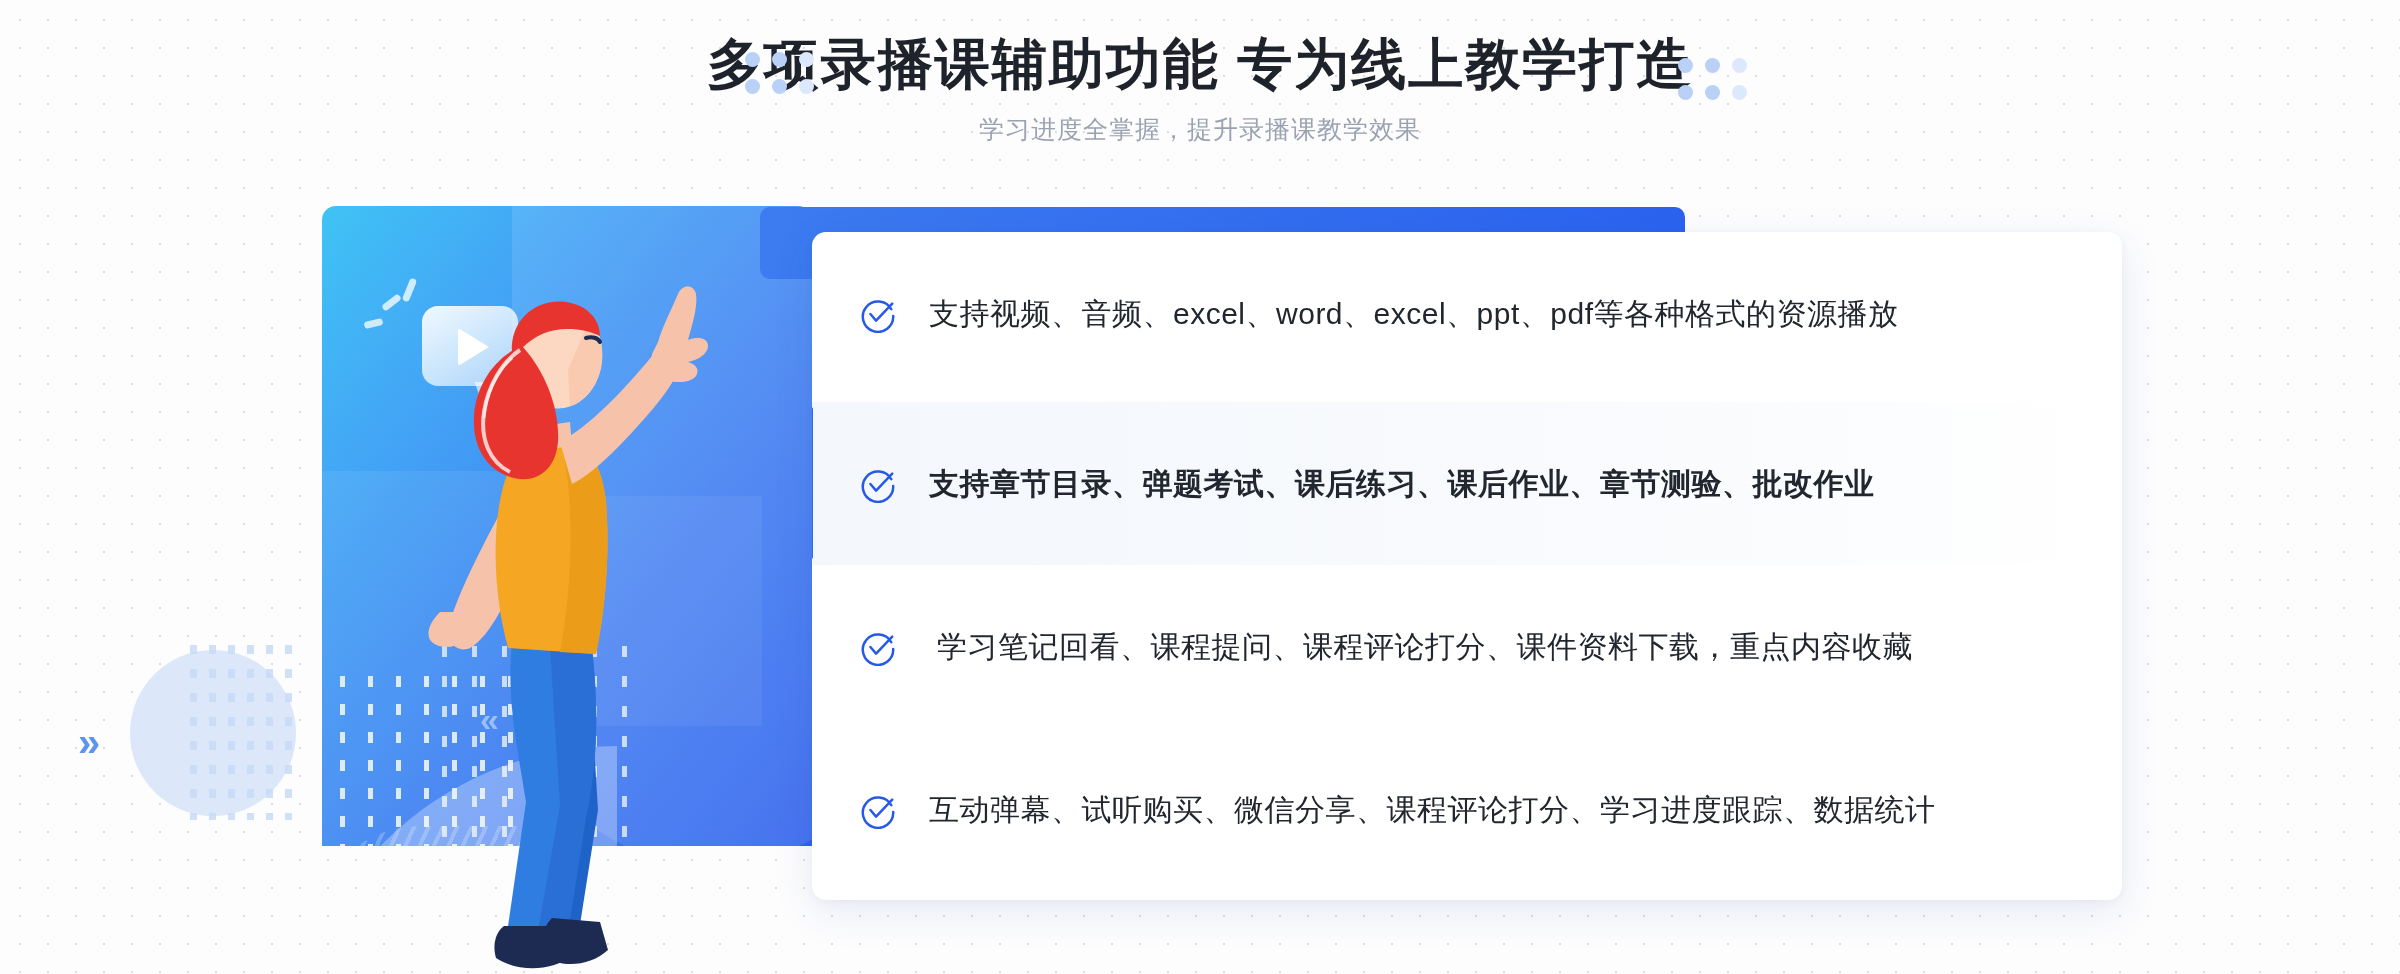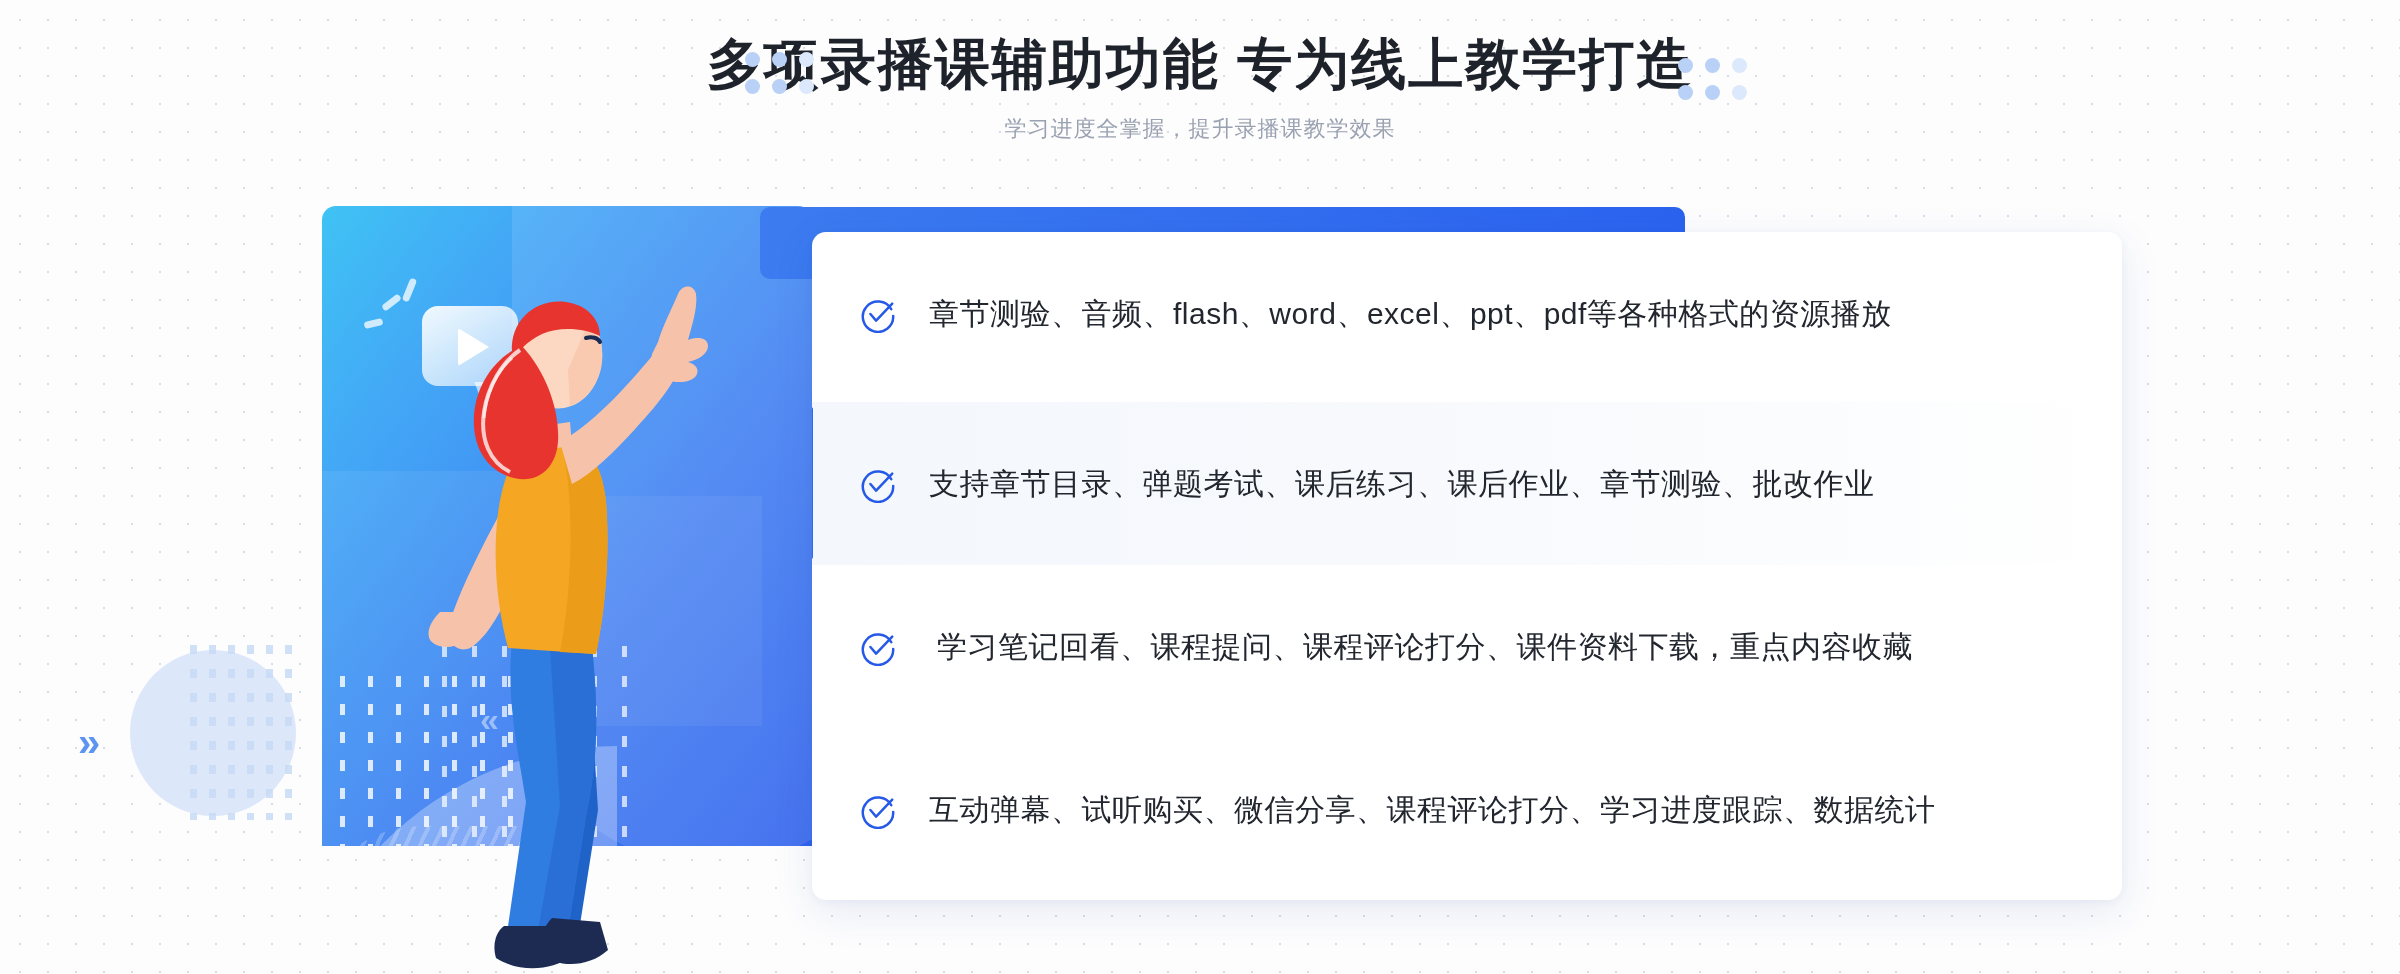--- a/index.html
+++ b/index.html
@@ -22,21 +22,21 @@
     position: absolute; left: 0; top: 0; width: 2112px; height: 170px;
     text-align: center;
   }
   #page-title {
     position: absolute; left: 0; top: 28px; width: 2400px;
     font-size: 55px; font-weight: 700; letter-spacing: 2px;
     color: #1e222a; line-height: 72px; white-space: nowrap;
   }
   #page-subtitle {
     position: absolute; left: 0; top: 113px; width: 2400px;
-    font-size: 22px; color: #9aa2b1; letter-spacing: 1px; line-height: 32px;
+    font-size: 25px; color: #9aa2b1; letter-spacing: 1px; line-height: 32px;
   }
   .dot-cluster { position: absolute; display: grid; gap: 12px; }
   .dot-cluster span {
     display: block; width: 15px; height: 15px; border-radius: 50%;
     background: #b9d0f7;
   }
   .dot-cluster span.faint { background: #dce8fb; }
   #dots-left  { left: 745px; top: 52px;  grid-template-columns: repeat(3, 15px); }
   #dots-right { left: 1678px; top: 58px; grid-template-columns: repeat(3, 15px); }
 
@@ -140,21 +140,21 @@
     position: absolute; left: 812px; top: 232px; width: 1310px; height: 668px;
     background: #ffffff; border-radius: 14px;
     box-shadow: 0 12px 40px rgba(37,72,150,0.10), 0 2px 8px rgba(37,72,150,0.05);
     overflow: hidden;
   }
   .feature-row {
     position: absolute; left: 0; width: 1310px; height: 163px;
     display: flex; align-items: center;
   }
   .feature-row.r0 { top: 0; }
-  .feature-row.r1 { top: 170px; background: linear-gradient(90deg,#f4f7fc 0%, #f8fafd 55%, #ffffff 100%); }
+  .feature-row.r1 { top: 170px; background: linear-gradient(90deg,#f4f7fc 0%, #f8fafd 55%, #ffffff 100%); font-weight: bold; }
   .feature-row.r2 { top: 333px; gap: 8px; }
   .feature-row.r3 { top: 496px; }
   .row-accent {
     position: absolute; left: -10px; top: 5px; width: 11px; height: 152px;
     background: #2f6bf0; border-radius: 2px;
   }
   .check-icon { margin-left: 47px; flex: 0 0 auto; width: 38px; height: 38px; }
   .feature-text {
     margin-left: 32px; font-size: 30px; color: #22262e; letter-spacing: .5px;
     white-space: nowrap; line-height: 42px;
@@ -265,21 +265,21 @@
 
   <div id="blue-bar"></div>
 
   <div id="feature-card">
 
     <div class="feature-row r0">
       <svg class="check-icon" viewBox="0 0 40 40">
         <path d="M34 15 A16 16 0 1 0 36 22" fill="none" stroke="#2659e8" stroke-width="2.6" stroke-linecap="round"></path>
         <path d="M12 20 L18 27 L35 9" fill="none" stroke="#2659e8" stroke-width="2.6" stroke-linecap="round" stroke-linejoin="round"></path>
       </svg>
-      <span class="feature-text">章节测验、音频、flash、word、excel、ppt、pdf等各种格式的资源播放</span>
+      <span class="feature-text">支持视频、音频、excel、word、excel、ppt、pdf等各种格式的资源播放</span>
     </div>
 
     <div class="feature-row r1">
       <div class="row-accent"></div>
       <svg class="check-icon" viewBox="0 0 40 40">
         <path d="M34 15 A16 16 0 1 0 36 22" fill="none" stroke="#2659e8" stroke-width="2.6" stroke-linecap="round"></path>
         <path d="M12 20 L18 27 L35 9" fill="none" stroke="#2659e8" stroke-width="2.6" stroke-linecap="round" stroke-linejoin="round"></path>
       </svg>
       <span class="feature-text">支持章节目录、弹题考试、课后练习、课后作业、章节测验、批改作业</span>
     </div>

